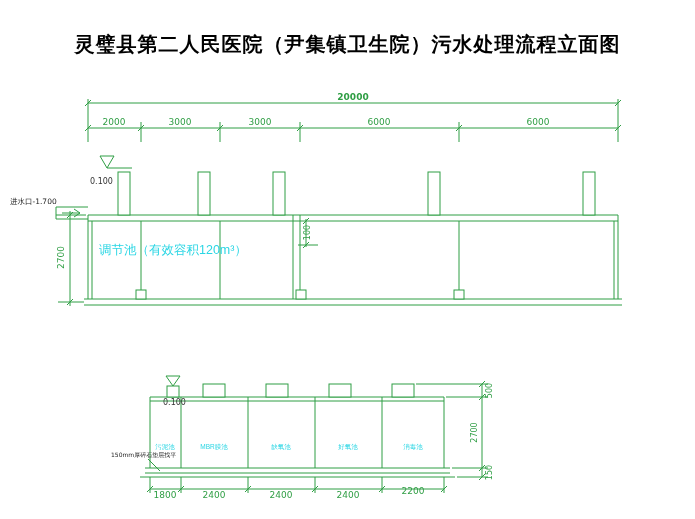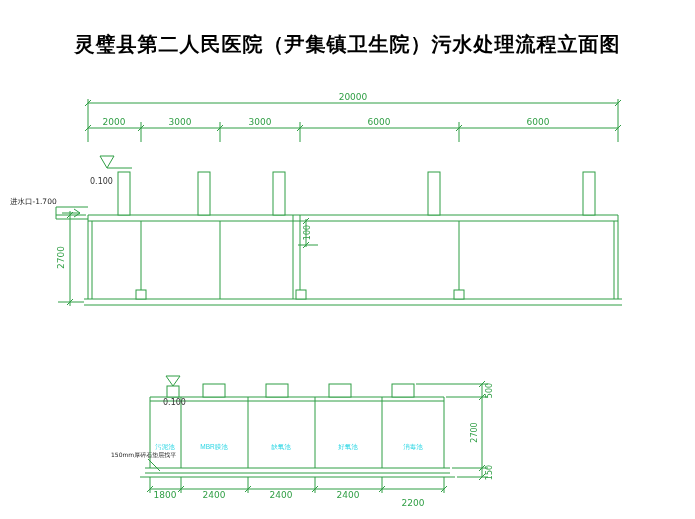--- a/index.html
+++ b/index.html
@@ -68,46 +68,47 @@
     <g stroke="#2f9e44" fill="none" stroke-width="1">
       <path d="M150 489 H444 M150 477 V493 M181 477 V493 M248 477 V493 M315 477 V493 M382 477 V493 M444 477 V493"></path>
       <path d="M147 492 L153 486 M178 492 L184 486 M245 492 L251 486 M312 492 L318 486 M379 492 L385 486 M441 492 L447 486"></path>
       <path d="M482 384 V477 M416 384 H488 M446 397 H488 M452 468 H488 M457 477 H488"></path>
       <path d="M479 387 L485 381 M479 400 L485 394 M479 471 L485 465 M479 480 L485 474"></path>
     </g>
   </svg>
 
   <div class="title">灵璧县第二人民医院（尹集镇卫生院）污水处理流程立面图</div>
 
-  <div class="dim" style="left:323px;top:92px;width:60px;">20000</div>
+  <div class="dim" style="left:323px;top:92px;width:60px;font-weight:bold;">20000</div>
   <div class="dim" style="left:84px;top:117px;width:60px;">2000</div>
   <div class="dim" style="left:150px;top:117px;width:60px;">3000</div>
   <div class="dim" style="left:230px;top:117px;width:60px;">3000</div>
   <div class="dim" style="left:349px;top:117px;width:60px;">6000</div>
   <div class="dim" style="left:508px;top:117px;width:60px;">6000</div>
 
   <div class="elev" style="left:90px;top:141px;">0.100</div>
   <div class="blk" style="left:2px;top:197px;font-size:7.5px;">进水口-1.700</div>
 
   <div class="dim vdim" style="left:41px;top:252px;width:40px;height:11px;">2700</div>
   <div class="dim vdim small" style="left:287px;top:227px;width:40px;height:11px;">100</div>
 
+  <div class="cyan tanklbl1">调节池（有效容积120m³）</div>
 
   <div class="elev" style="left:163px;top:362px;">0.100</div>
   <div class="blk" style="left:103px;top:451px;font-size:6px;">150mm厚碎石垫层找平</div>
 
   <div class="cyan comp" style="left:135px;">污泥池</div>
   <div class="cyan comp" style="left:184px;">MBR膜池</div>
   <div class="cyan comp" style="left:251px;">缺氧池</div>
   <div class="cyan comp" style="left:318px;">好氧池</div>
   <div class="cyan comp" style="left:383px;">消毒池</div>
 
   <div class="dim" style="left:145px;top:490px;width:40px;">1800</div>
   <div class="dim" style="left:194px;top:490px;width:40px;">2400</div>
   <div class="dim" style="left:261px;top:490px;width:40px;">2400</div>
   <div class="dim" style="left:328px;top:490px;width:40px;">2400</div>
-  <div class="dim" style="left:393px;top:498px;width:40px;">2200</div>
+  <div class="dim" style="left:393px;top:486px;width:40px;">2200</div>
 
   <div class="dim vdim small" style="left:469px;top:385px;width:40px;height:11px;">500</div>
   <div class="dim vdim small" style="left:454px;top:427px;width:40px;height:11px;">2700</div>
   <div class="dim vdim small" style="left:469px;top:467px;width:40px;height:11px;">150</div>
 
 </div>
 
 </body></html>

